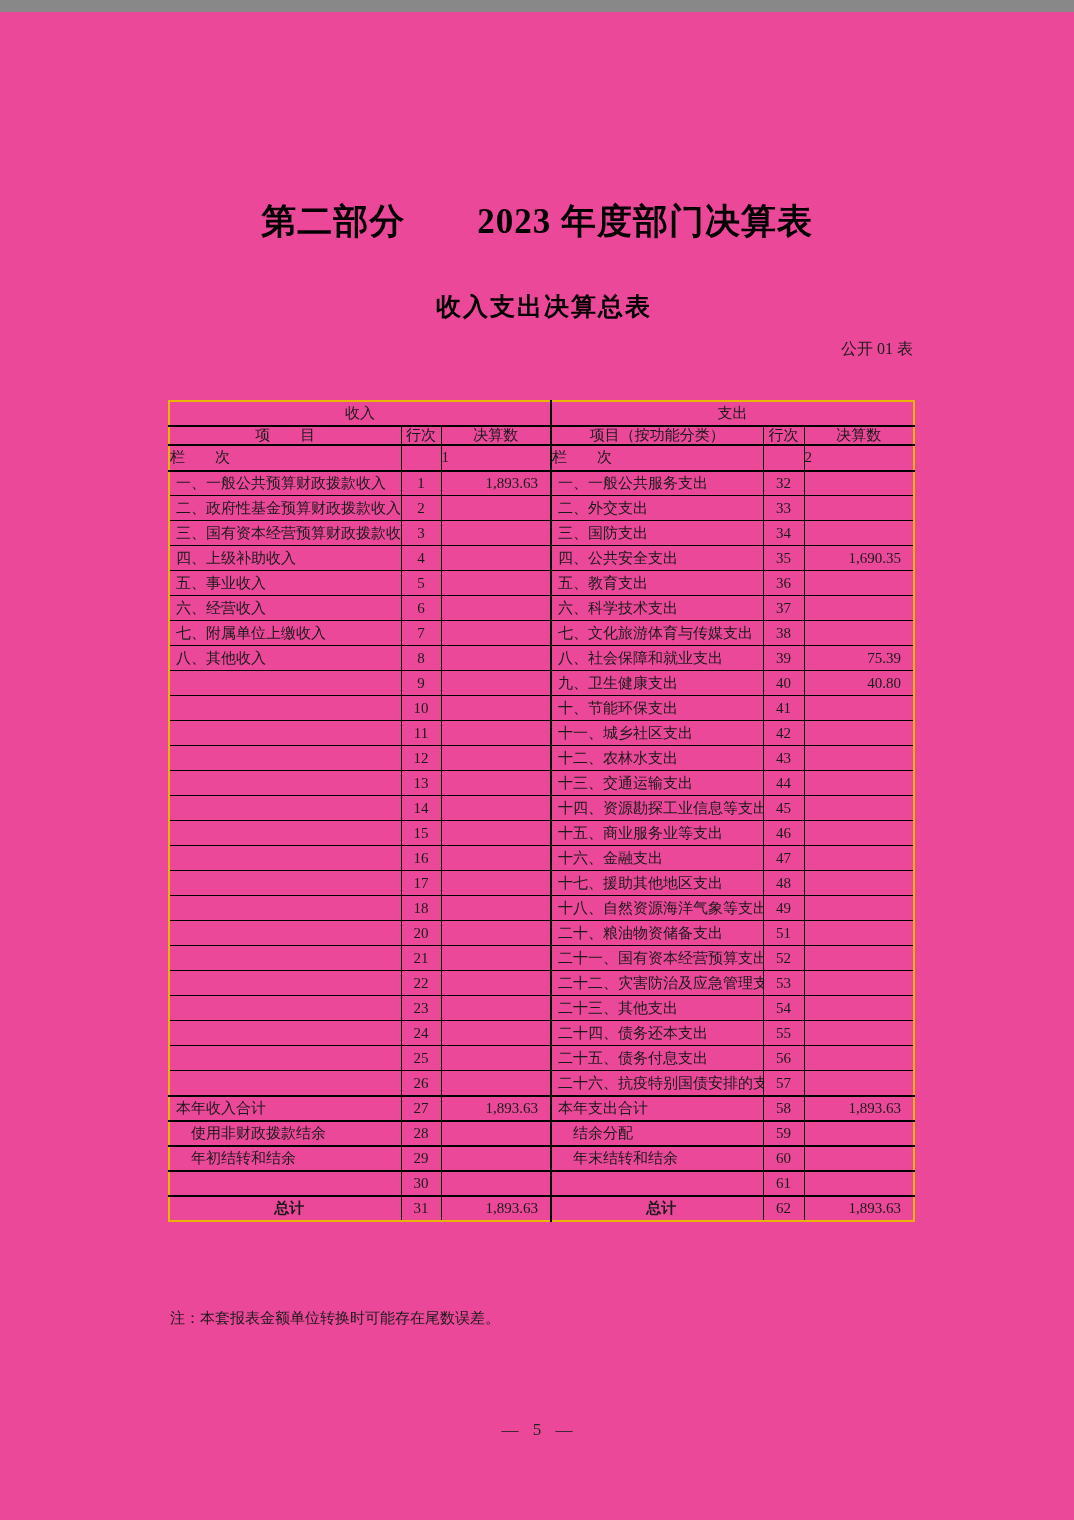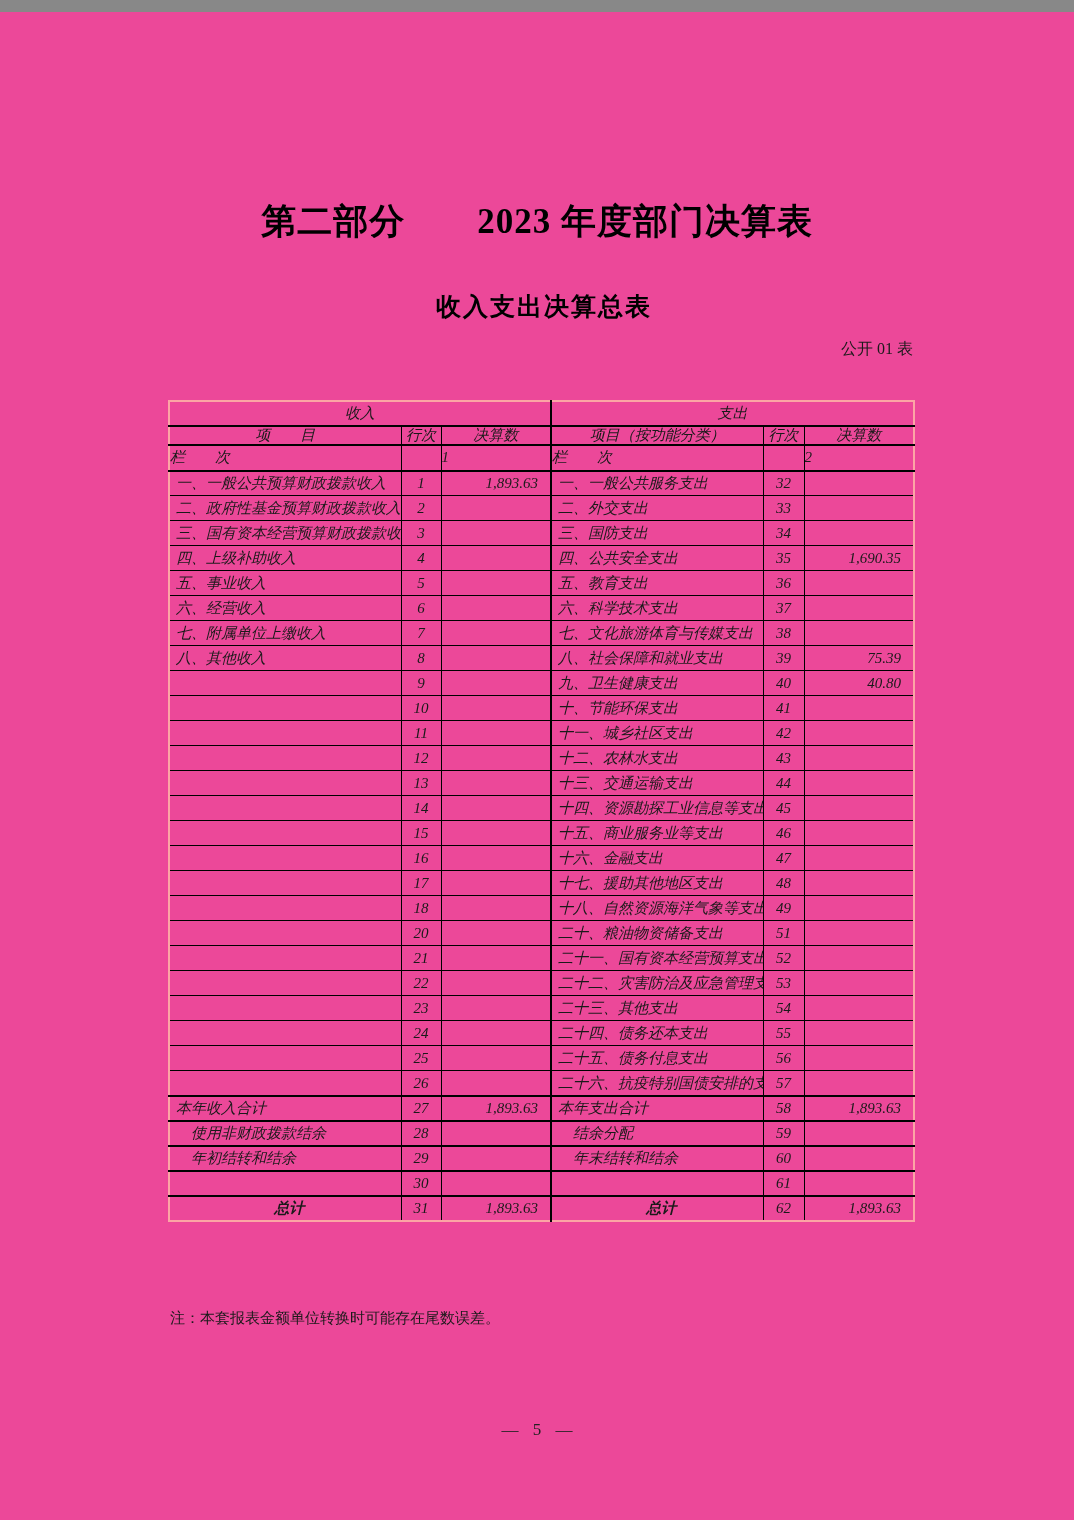--- a/index.html
+++ b/index.html
@@ -50,23 +50,22 @@
   .meta-row .dept { position: absolute; left: 0; top: 0; }
   .meta-row .year { position: absolute; left: 0; right: 0; top: 0; text-align: center; }
   .meta-row .unit { position: absolute; right: 0; top: 0; }
 
   table.budget-table {
     position: absolute;
     top: 388px; left: 168px;
     width: 745px;
     border-collapse: collapse;
     table-layout: fixed;
-    border: 2px solid #fca5a5;
+    border: 2px solid #eab308;
     font-size: 15px;
-    font-style: italic;
   }
   table.budget-table th, table.budget-table td {
     border: 1px solid #000;
     font-weight: normal;
     vertical-align: middle;
     line-height: 1.1;
     overflow: hidden;
   }
   thead tr.group-row th { height: 25px; text-align: center; border-bottom-width: 2px; }
   thead tr.col-row th { height: 14px; text-align: center; border-bottom-width: 2px; white-space: pre; }

